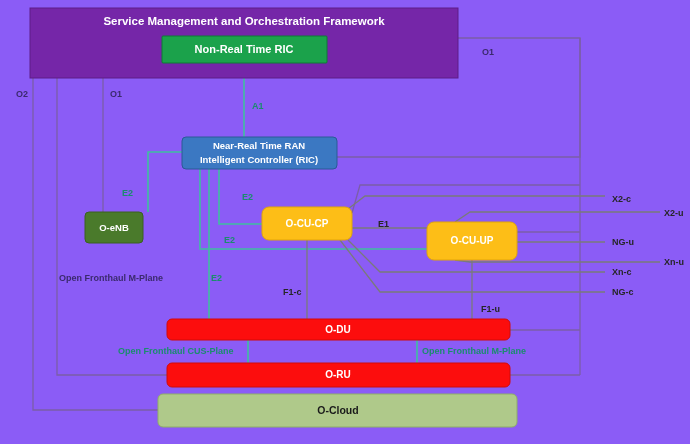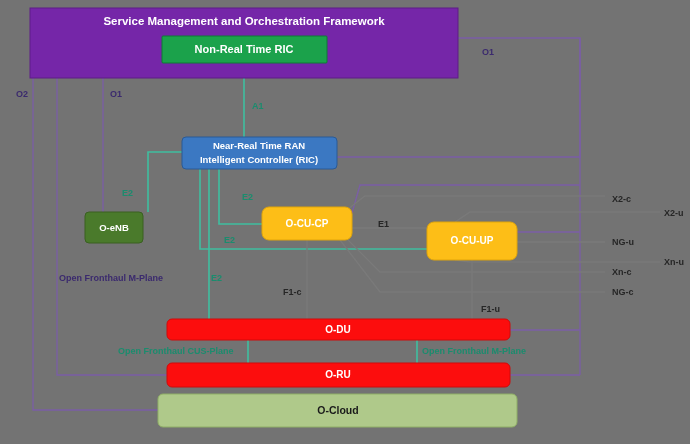--- a/index.html
+++ b/index.html
@@ -8,21 +8,21 @@
     padding: 0;
     background: #ffffff;
   }
   body {
     font-family: "Liberation Sans", sans-serif;
   }
   #diagram-root {
     position: relative;
     width: 690px;
     height: 444px;
-    background: #737373;
+    background: #8b5cf6;
     overflow: hidden;
   }
   svg.canvas {
     position: absolute;
     top: 0;
     left: 0;
     width: 690px;
     height: 444px;
   }
   .node-label {

